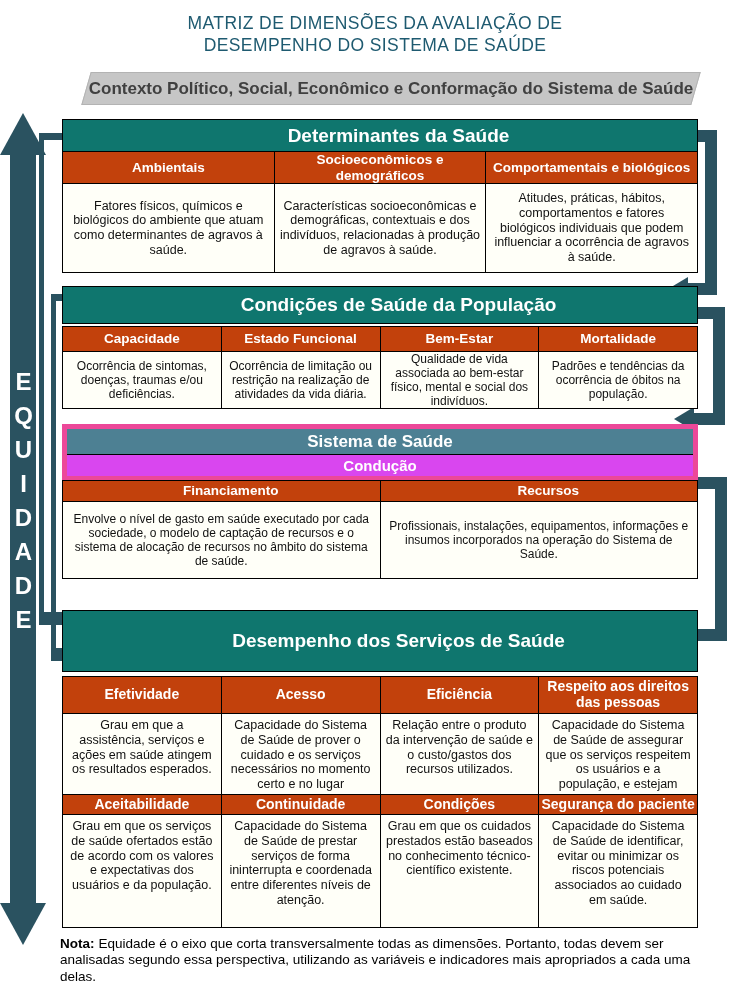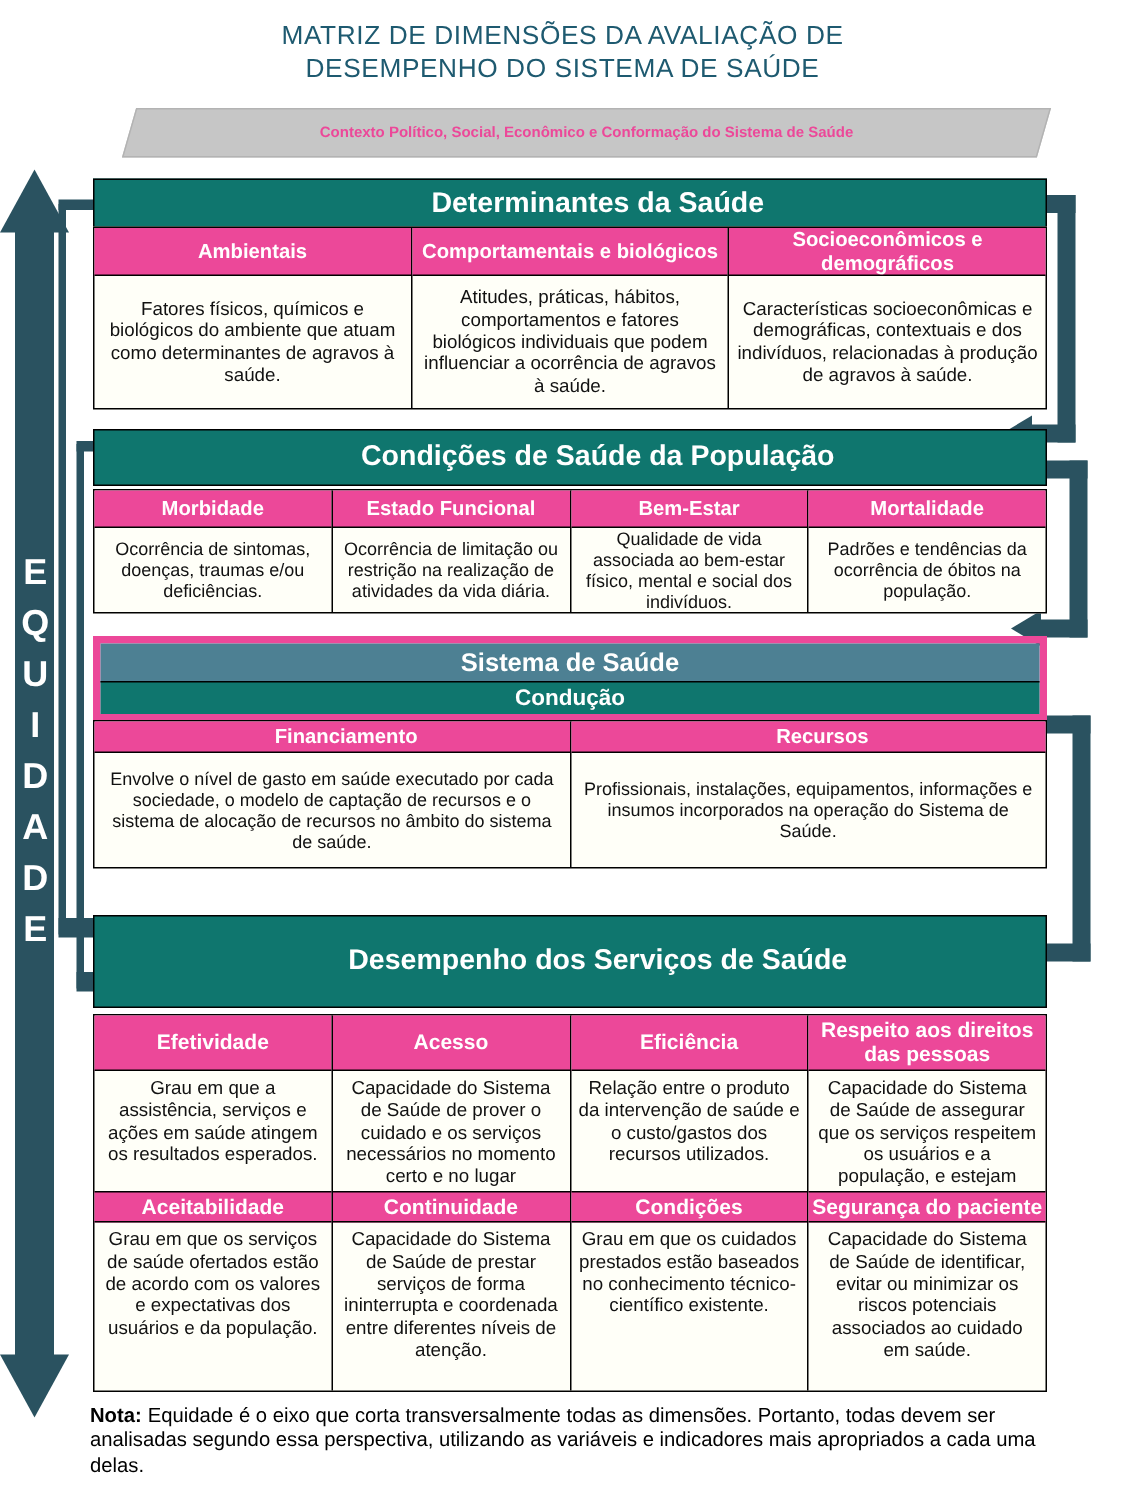--- a/index.html
+++ b/index.html
@@ -9,21 +9,21 @@
   
   .title{position:absolute;top:12px;left:0;width:750px;text-align:center;
          color:#1E5A70;font-weight:normal;font-size:17.5px;line-height:1.28;letter-spacing:.4px;}
   .title span{display:block;}
 
   
   .banner{position:absolute;top:72px;left:86px;width:610px;height:33px;}
   .banner-bg{position:absolute;inset:0;background:#C6C6C6;transform:skewX(-16deg);
              border:1px solid #b3b3b3;}
   .banner-text{position:absolute;inset:0;display:flex;align-items:center;justify-content:center;
-               color:#ec4899;font-weight:bold;font-size:10px;}
+               color:#404040;font-weight:bold;font-size:17px;}
 
   
   .eq{position:absolute;left:0;top:113px;width:46px;height:832px;}
   .eq-head-top{position:absolute;top:0;left:0;width:0;height:0;
     border-left:23px solid transparent;border-right:23px solid transparent;
     border-bottom:42px solid #2A5260;}
   .eq-shaft{position:absolute;top:40px;left:10px;width:26px;height:752px;background:#2A5260;}
   .eq-head-bot{position:absolute;bottom:0;left:0;width:0;height:0;
     border-left:23px solid transparent;border-right:23px solid transparent;
     border-top:42px solid #2A5260;}
@@ -40,21 +40,21 @@
     border-top:12px solid transparent;border-bottom:12px solid transparent;
     border-right:20px solid #2A5260;}
 
   
   .section{position:absolute;left:62px;width:636px;}
   .sec-header{background:#0f766e;color:#fff;font-weight:bold;text-align:center;
     border:1px solid #000;display:flex;align-items:center;justify-content:center;padding-left:37px;}
   .cols{display:flex;border:1px solid #000;background:#FFFFF8;}
   .col{flex:1;border-left:1px solid #000;display:flex;flex-direction:column;}
   .col:first-child{border-left:none;}
-  .colhead{background:#ec4899;color:#fff;font-weight:bold;font-size:13.5px;line-height:1.12;
+  .colhead{background:#c2410c;color:#fff;font-weight:bold;font-size:13.5px;line-height:1.12;
     text-align:center;border-bottom:1px solid #000;
     display:flex;align-items:center;justify-content:center;padding:1px 2px;box-sizing:border-box;}
   .colbody{color:#111;font-size:12.5px;line-height:1.18;text-align:center;
     padding:4px 5px;box-sizing:border-box;
     display:flex;align-items:center;justify-content:center;}
 
   
   .s1{top:119px;}
   .s1 .sec-header{height:31px;font-size:19px;}
   .s1 .cols{margin-top:-1px;}
@@ -66,21 +66,21 @@
   .s2 .sec-header{height:36px;font-size:19px;}
   .s2 .cols{margin-top:2px;}
   .s2 .colhead{height:25px;}
   .s2 .colbody{height:56px;font-size:12px;}
 
   
   .s3{top:424px;}
   .s3 .hdr-stack{border:5px solid #ec4899;}
   .s3 .row-main{background:#4D8093;color:#fff;font-weight:bold;text-align:center;
       height:25px;line-height:25px;font-size:17px;}
-  .s3 .row-sub{background:#0f766e;color:#fff;font-weight:bold;text-align:center;
+  .s3 .row-sub{background:#d946ef;color:#fff;font-weight:bold;text-align:center;
       height:21px;line-height:21px;font-size:15px;border-top:1px solid #000;}
   .s3 .cols{margin-top:-1px;}
   .s3 .colhead{height:21px;padding-left:21px;}
   .s3 .colbody{height:76px;font-size:12px;}
 
   
   .s4{top:610px;}
   .s4 .sec-header{height:60px;font-size:19px;}
   .s4 .cols{margin-top:4px;}
   .s4 .colhead{height:37px;font-size:14px;}
@@ -141,35 +141,35 @@
   <div class="ah-l" style="left:672px;top:623px;"></div>
 
   <div class="section s1">
     <div class="sec-header">Determinantes da Saúde</div>
     <div class="cols">
       <div class="col">
         <div class="colhead">Ambientais</div>
         <div class="colbody">Fatores físicos, químicos e biológicos do ambiente que atuam como determinantes de agravos à saúde.</div>
       </div>
       <div class="col">
+        <div class="colhead">Socioeconômicos e demográficos</div>
+        <div class="colbody">Características socioeconômicas e demográficas, contextuais e dos indivíduos, relacionadas à produção de agravos à saúde.</div>
+      </div>
+      <div class="col">
         <div class="colhead">Comportamentais e biológicos</div>
         <div class="colbody">Atitudes, práticas, hábitos, comportamentos e fatores biológicos individuais que podem influenciar a ocorrência de agravos à saúde.</div>
       </div>
-      <div class="col">
-        <div class="colhead">Socioeconômicos e demográficos</div>
-        <div class="colbody">Características socioeconômicas e demográficas, contextuais e dos indivíduos, relacionadas à produção de agravos à saúde.</div>
-      </div>
     </div>
   </div>
 
   <div class="section s2">
     <div class="sec-header">Condições de Saúde da População</div>
     <div class="cols">
       <div class="col">
-        <div class="colhead">Morbidade</div>
+        <div class="colhead">Capacidade</div>
         <div class="colbody">Ocorrência de sintomas, doenças, traumas e/ou deficiências.</div>
       </div>
       <div class="col">
         <div class="colhead">Estado Funcional</div>
         <div class="colbody">Ocorrência de limitação ou restrição na realização de atividades da vida diária.</div>
       </div>
       <div class="col">
         <div class="colhead">Bem-Estar</div>
         <div class="colbody">Qualidade de vida associada ao bem-estar físico, mental e social dos indivíduos.</div>
       </div>

